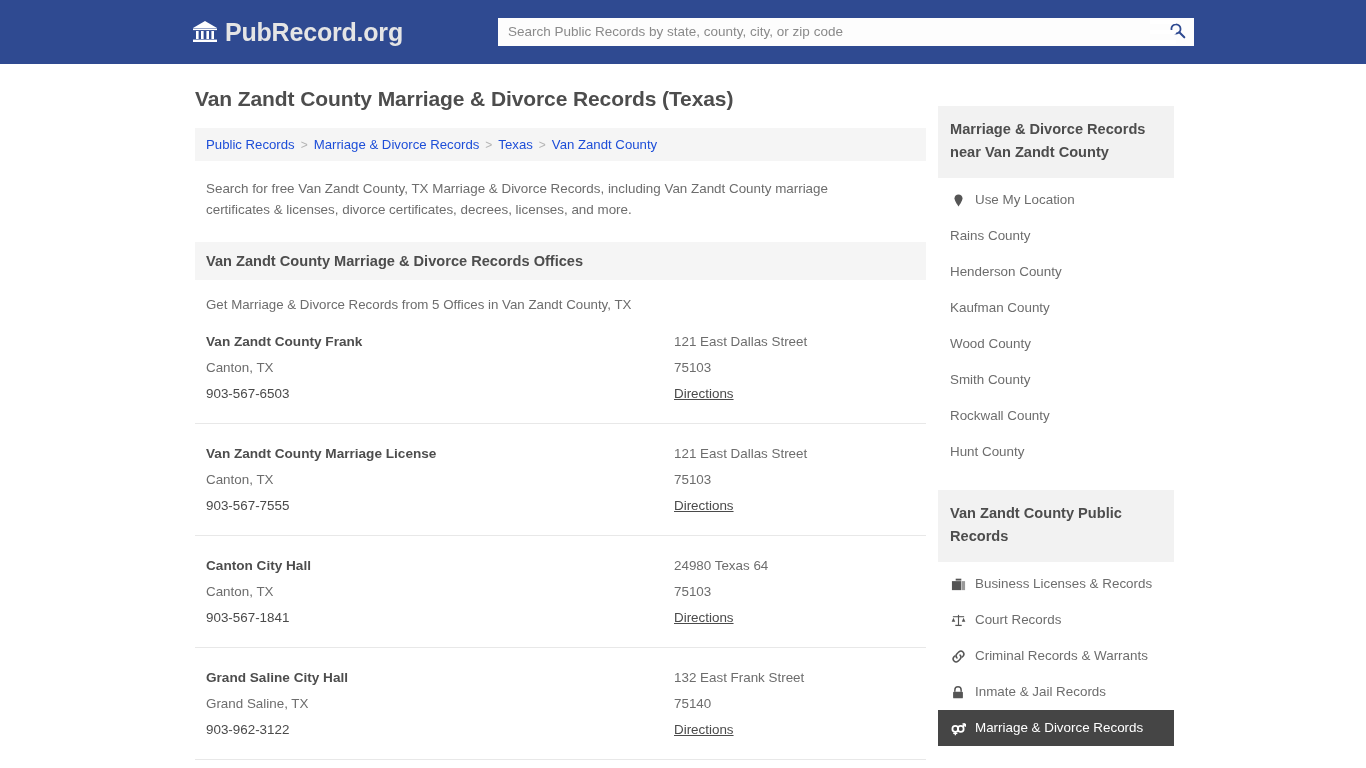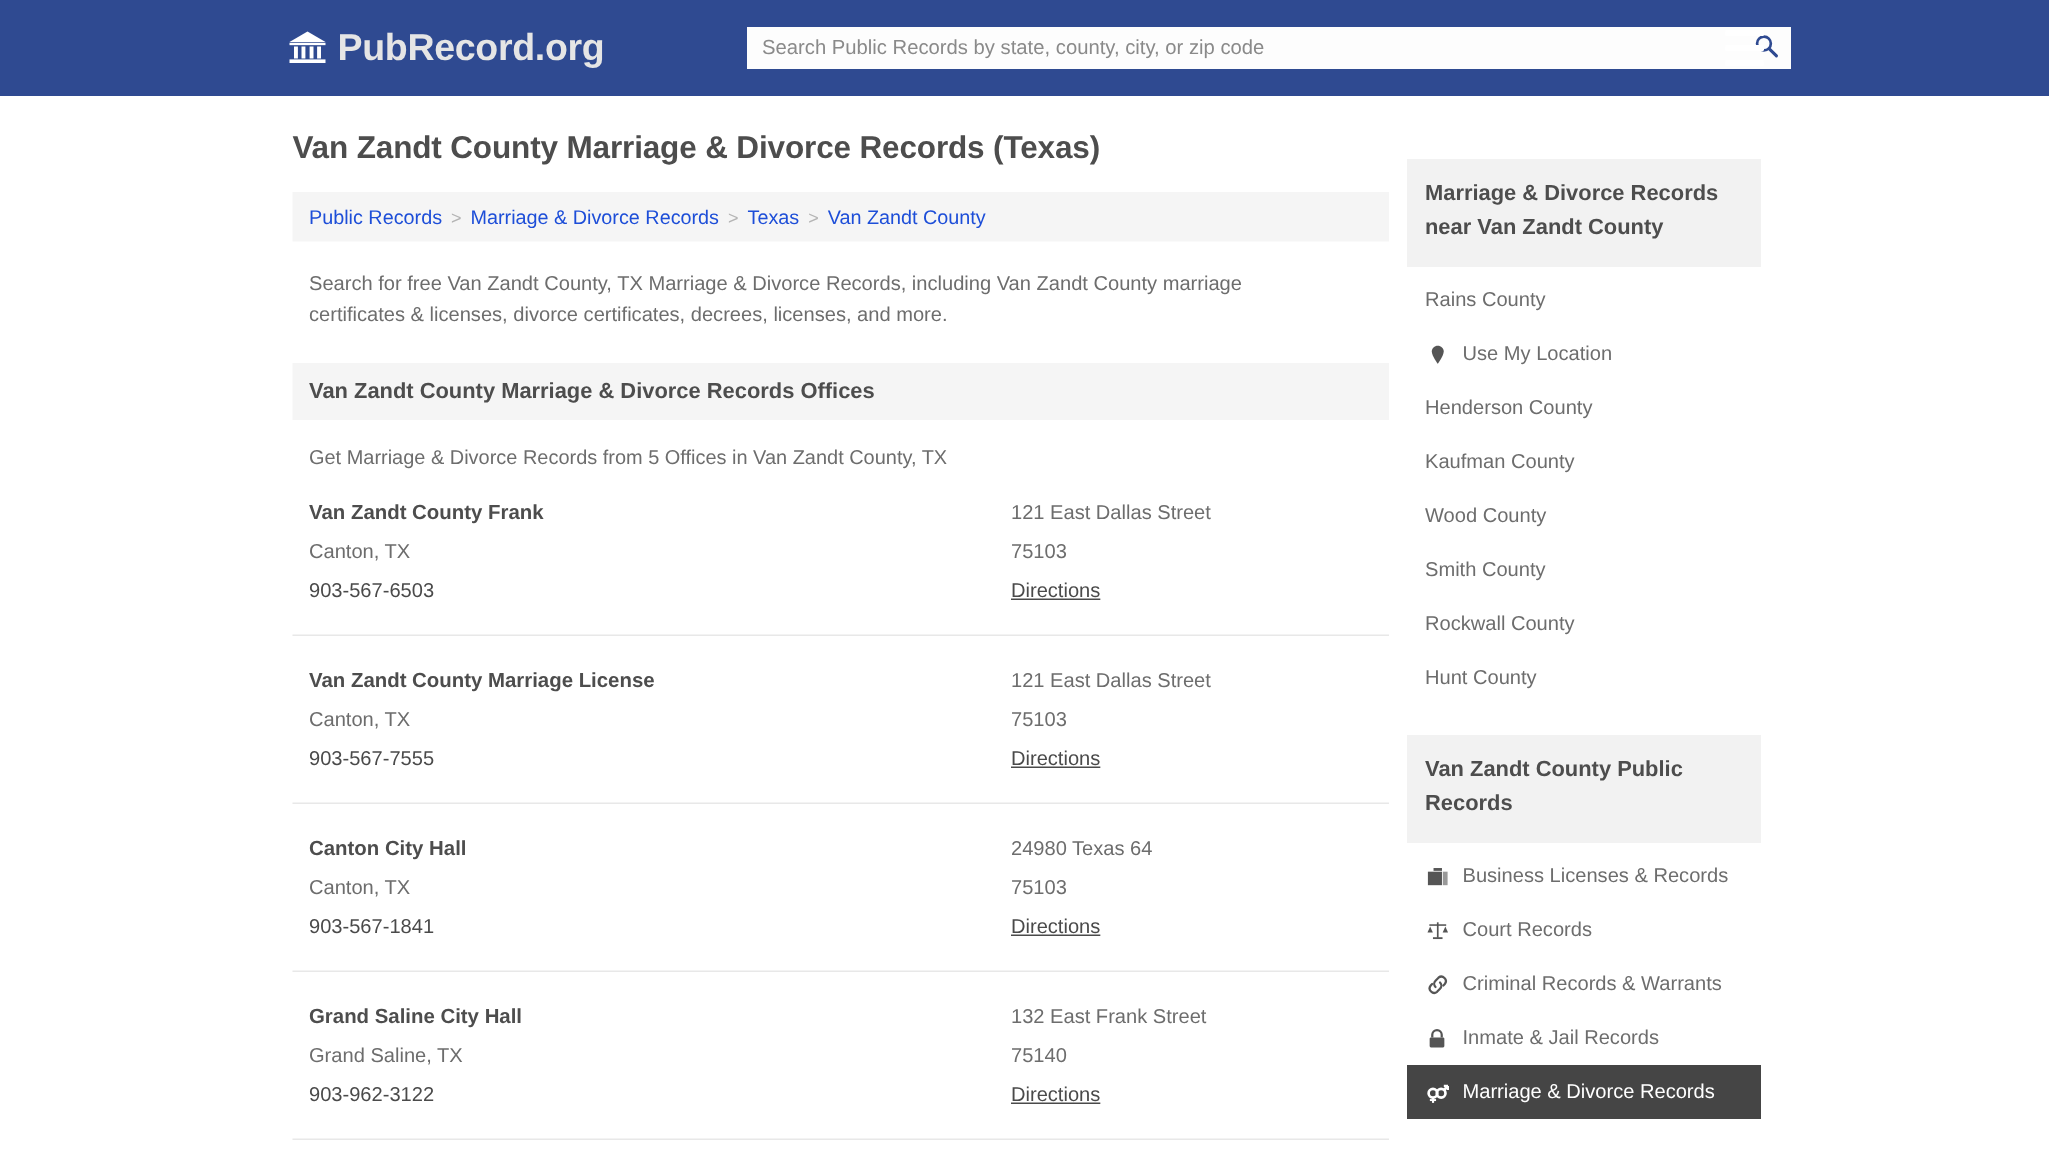--- a/index.html
+++ b/index.html
@@ -285,29 +285,29 @@
         </div>
         <div class="office-row"></div>
       </div>
   </div>
 
   <div class="side-col">
 
     <div class="side-head">Marriage &amp; Divorce Records near Van Zandt County</div>
     <div class="side-list" id="nearby-list">
         <div class="side-item">
-          <span>Rains County</span>
-        </div>
-        <div class="side-item">
           <span class="ico">
             <svg viewBox="0 0 16 16" width="13" height="15">
               <path d="M8 0.6c-2.7 0-4.9 2.1-4.9 4.7 0 3.5 4.9 10.1 4.9 10.1s4.9-6.6 4.9-10.1C12.9 2.7 10.7 0.6 8 0.6z" fill="#555555"></path>
             </svg>
           </span>
           <span>Use My Location</span>
+        </div>
+        <div class="side-item">
+          <span>Rains County</span>
         </div>
         <div class="side-item">
           <span>Henderson County</span>
         </div>
         <div class="side-item">
           <span>Kaufman County</span>
         </div>
         <div class="side-item">
           <span>Wood County</span>
         </div>

